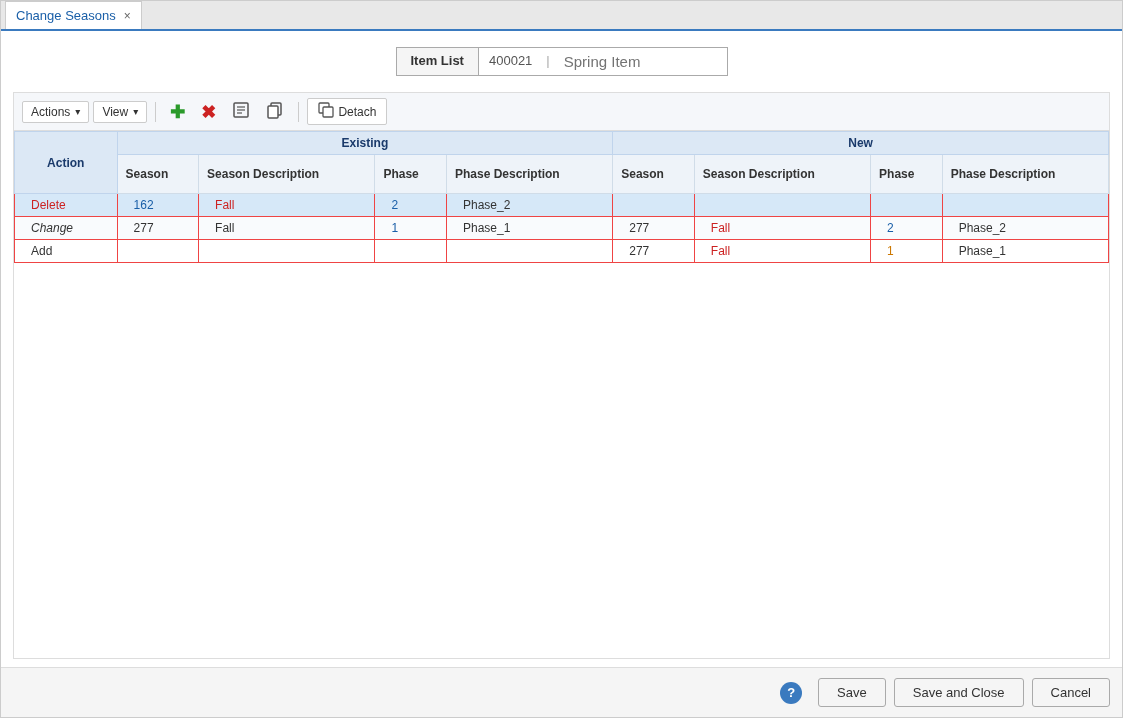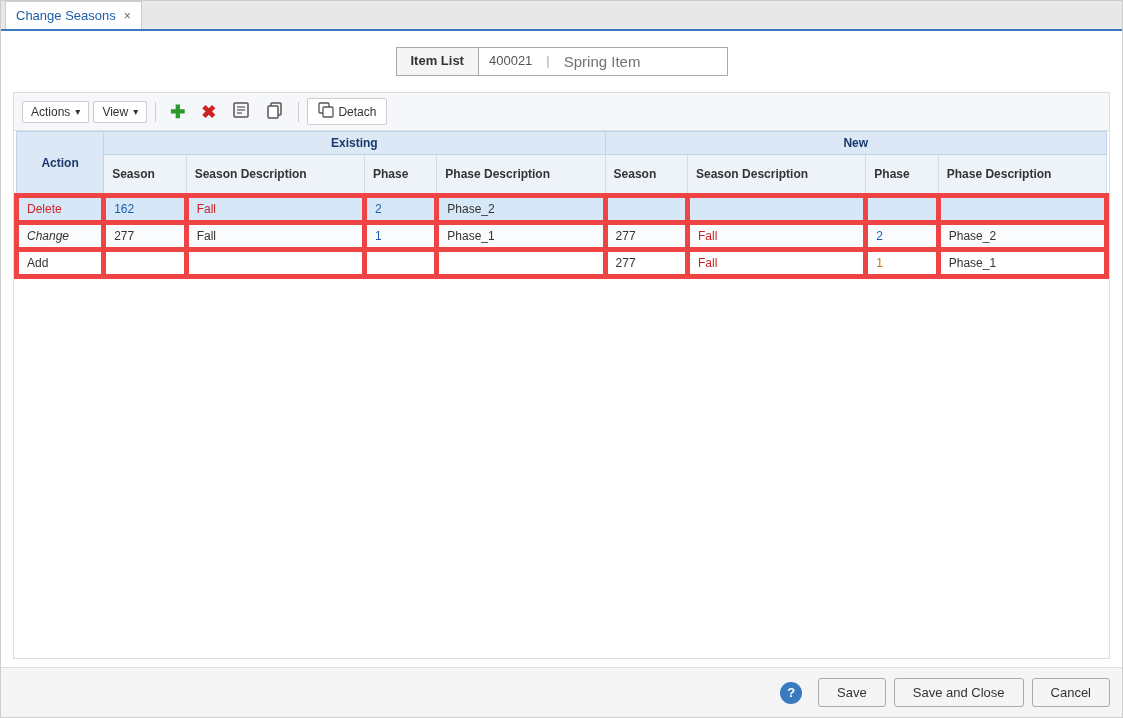--- a/index.html
+++ b/index.html
@@ -168,22 +168,22 @@
     tbody tr {
       background: #fff;
     }
     tbody tr:nth-child(even) {
       background: #f9fbfd;
     }
     tbody tr.selected {
       background: #d6e8f8;
     }
     tbody td {
-      border: 5px solid #ef4444;
-      padding: 4px 8px;
+      border: 1px solid #ef4444;
+      padding: 4px 16px;
       color: #333;
       margin-left: 37px;
     }
     td.action-delete { color: #cc2222; }
     td.action-change { color: #333; font-style: italic; }
     td.action-add { color: #333; }
     td.red-text { color: #cc2222; }
     td.blue-text { color: #1a5fa8; }
     td.orange-text { color: #cc7700; }
     

